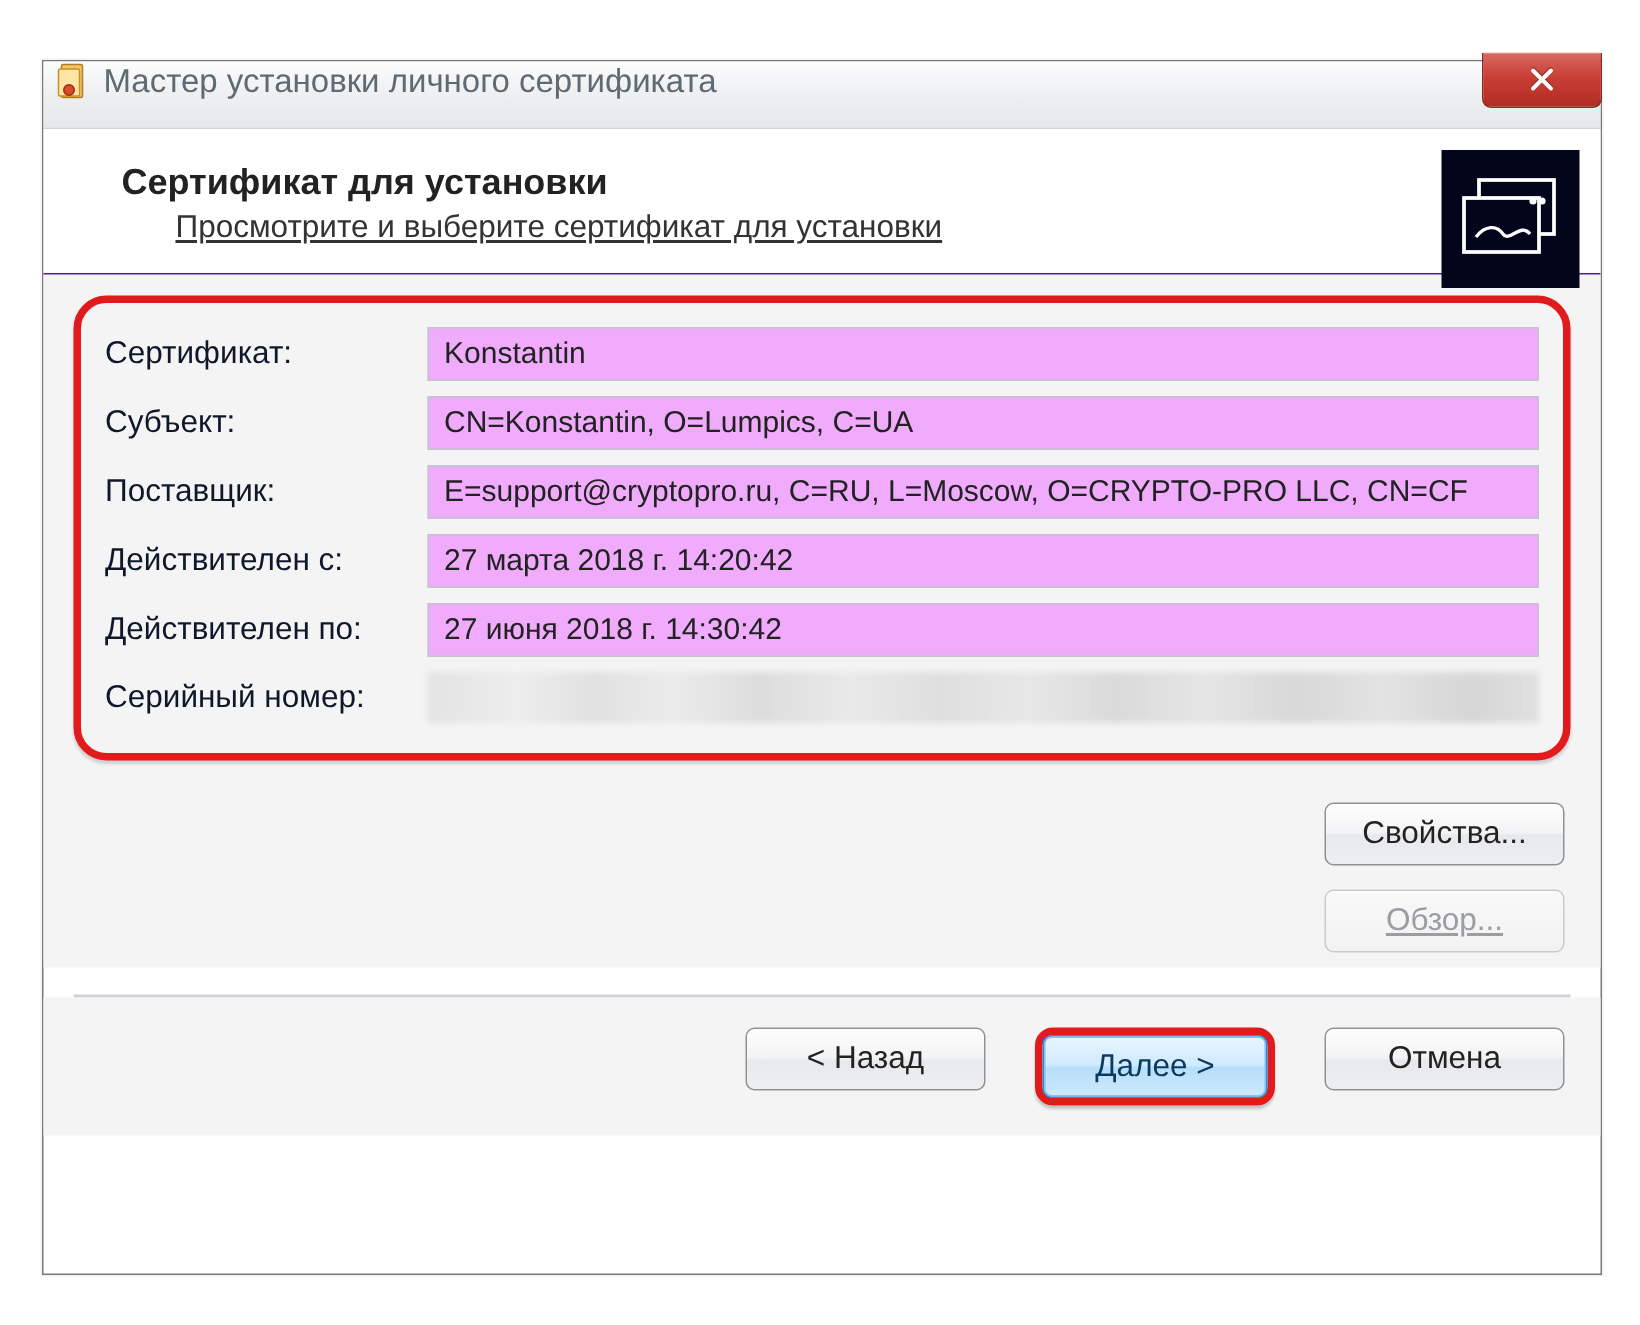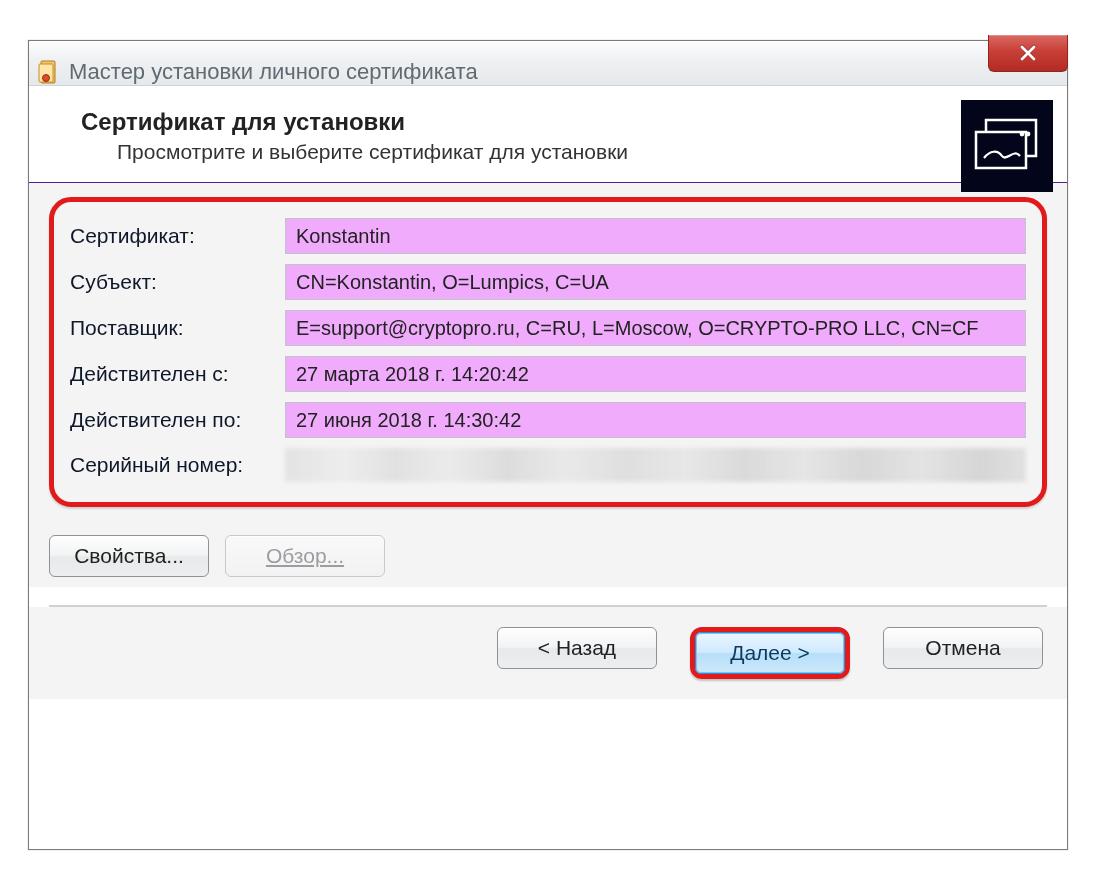--- a/index.html
+++ b/index.html
@@ -21,21 +21,21 @@
     border: 1px solid #7a7a7a;
     background: #fff;
     box-shadow: 0 0 0 1px rgba(0,0,0,0.05);
   }
   
   .titlebar {
     height: 44px;
     background: linear-gradient(#fdfdfd, #eef0f2 45%, #e6e9eb);
     border-bottom: 1px solid #cfd3d6;
     display: flex;
-    align-items: flex-end;
+    align-items: flex-start;
     padding-left: 8px;
     position: relative;
   }
   .title-icon {
     width: 22px; height: 26px; margin-right: 10px;
     display: flex; align-items: center; justify-content: center;
   }
   .title-text {
     color: #5f6a72;
     font-size: 22px;
@@ -68,20 +68,21 @@
   .header h1 {
     margin: 0 0 4px 0;
     font-size: 24px;
     font-weight: 700;
     color: #222;
   }
   .header p {
     margin: 0 0 0 36px;
     font-size: 21px;
     color: #333;
+    text-decoration: underline;
   }
   .header-icon {
     position: absolute;
     right: 14px;
     top: 14px;
     width: 92px;
     height: 92px;
     background: #03061b;
     display: flex;
     align-items: center;
@@ -131,20 +132,21 @@
       #dedede 0%, #e8e8e8 8%, #dcdcdc 15%, #e6e6e6 22%,
       #d8d8d8 30%, #e4e4e4 38%, #dadada 46%, #e2e2e2 54%,
       #d6d6d6 62%, #e0e0e0 70%, #d4d4d4 78%, #dedede 86%, #d2d2d2 94%, #dcdcdc 100%);
     filter: blur(2px) contrast(1.05);
   }
 
   
   .right-buttons {
     margin-top: 28px;
     display: flex;
+    flex-direction: column;
     align-items: flex-end;
     gap: 16px;
     padding-right: 4px;
   }
   .btn {
     min-width: 160px;
     height: 42px;
     padding: 0 20px;
     font-size: 21px;
     color: #222;

